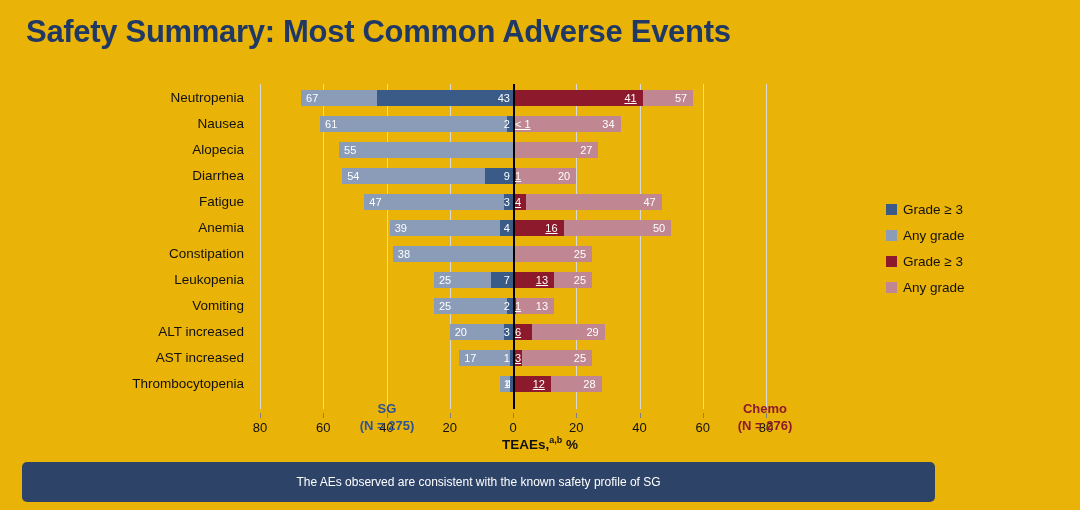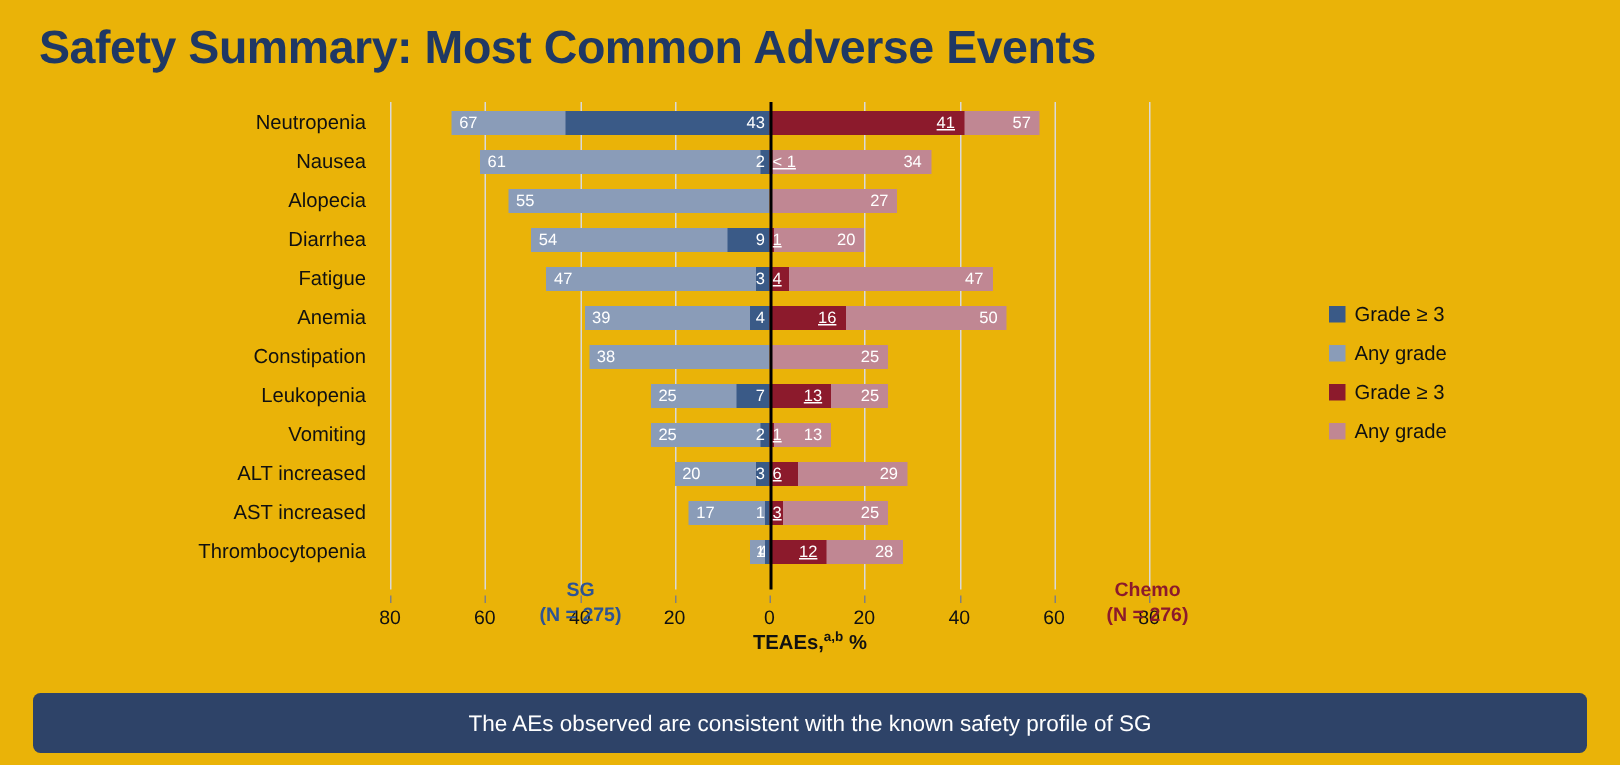--- a/index.html
+++ b/index.html
@@ -25,21 +25,21 @@
     font-size: 31px;
     font-weight: bold;
     color: #1f3864;
     letter-spacing: -0.3px;
     white-space: nowrap;
   }
 
   
   #chart {
     position: absolute;
-    left: 0px; top: 64px;
+    left: 0px; top: 80px;
     width: 1080px; height: 370px;
   }
 
   
   #plot {
     position: absolute;
     left: 260px; top: 4px;
     width: 506px; height: 325px;
   }
 
@@ -159,25 +159,25 @@
   .legend-swatch {
     width: 11px; height: 11px;
     margin-right: 6px;
     flex: 0 0 auto;
   }
 
   
   #banner {
     position: absolute;
     left: 22px; top: 462px;
-    width: 1036px; height: 40px;
+    width: 913px; height: 40px;
     background: #2e4368;
     border-radius: 5px;
     color: #ffffff;
-    font-size: 15px;
+    font-size: 12px;
     display: flex;
     align-items: center;
     justify-content: center;
     text-align: left;
   }
 </style>
 </head>
 <body>
 
 <div id="page">
@@ -229,21 +229,21 @@
           <div class="labelcell">Alopecia</div>
           <div class="bar sg-any" style="left: 79.0625px; width: 173.938px;">
             <span class="val-inleft" style="left: 5px;">55</span>
           </div>
           <div class="bar ch-any" style="left: 253px; width: 85.3875px;">
             <span class="val-left" style="left: auto; right: 6px;">27</span>
           </div>
         </div>
         <div class="row" style="top: 79px;">
           <div class="labelcell">Diarrhea</div>
-          <div class="bar sg-any" style="left: 82.225px; width: 170.775px; margin-left: 12px;">
+          <div class="bar sg-any" style="left: 82.225px; width: 170.775px;">
             <span class="val-inleft" style="left: 5px;">54</span>
           </div>
           <div class="bar sg-g3" style="left: 224.537px; width: 28.4625px;">
             <span class="val-left" style="right: 3px; left: auto;">9</span>
           </div>
           <div class="bar ch-any" style="left: 253px; width: 63.25px;">
             <span class="val-left" style="left: auto; right: 6px;">20</span>
           </div>
           <div class="bar ch-g3" style="left: 253px; width: 3.1625px;">
             <span class="val-right" style="left: 2px; white-space: nowrap;">1</span>

